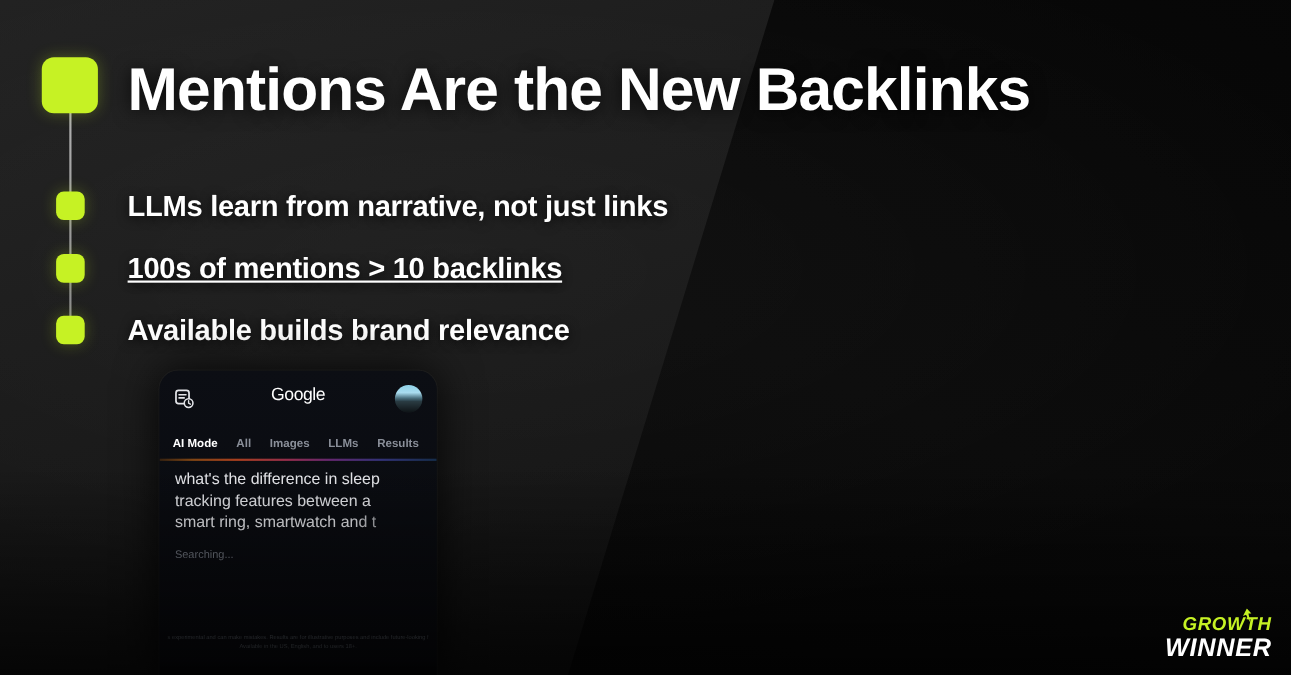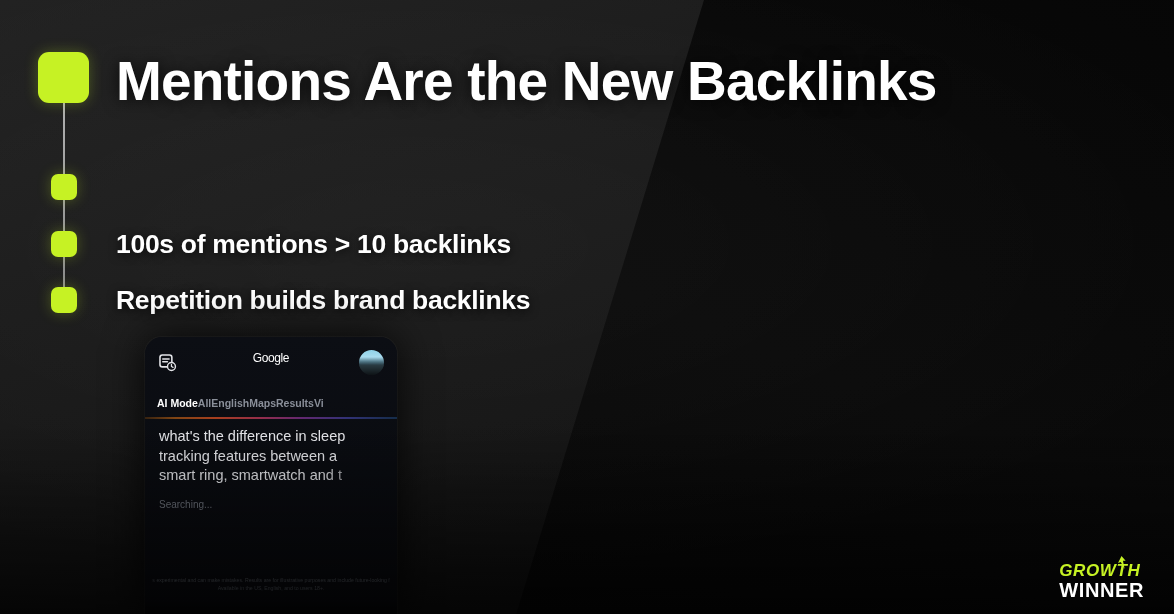--- a/index.html
+++ b/index.html
@@ -89,21 +89,21 @@
     position:absolute;
     left:116px;
     font-size:26.5px;
     font-weight:bold;
     letter-spacing:-0.3px;
     color:#ffffff;
     white-space:nowrap;
     text-shadow:0 2px 10px rgba(0,0,0,.75);
   }
   .b1 { top:172px; }
-  .b2 { top:229px; }
+  .b2 { top:229px;text-decoration:underline; }
   .b3 { top:285px; }
 
   
   #phone {
     position:absolute;
     left:145px; top:337px;
     width:252px; height:277px;
     border-radius:17px 17px 0 0;
     background:#0b0d12;
     overflow:hidden;
@@ -118,21 +118,21 @@
   .g-topbar {
     position:absolute; left:0; right:0; top:0; height:52px;
   }
   .hist-icon {
     position:absolute; left:13px; top:16px;
     width:19px; height:19px;
   }
   .g-logo {
     position:absolute; left:0; right:0; top:14px;
     text-align:center;
-    font-size:12px;
+    font-size:16px;
     font-weight:500;
     letter-spacing:-0.4px;
     color:#ffffff;
   }
   .g-avatar {
     position:absolute; right:13px; top:13px;
     width:25px; height:25px;
     border-radius:50%;
     background:
       linear-gradient(to bottom,
@@ -148,20 +148,21 @@
     position:absolute; left:0; right:0; bottom:0; height:42%;
     background:linear-gradient(to bottom, #2a3b42 0%, #0e1316 100%);
   }
 
   .g-tabs {
     position:absolute; left:0; right:0; top:55px;
     height:22px;
     display:flex;
     align-items:center;
     padding-left:12px;
+    gap:17px;
     overflow:hidden;
   }
   .g-tab {
     font-size:10.5px;
     color:#8a8f99;
     white-space:nowrap;
     font-weight:700;
   }
   .g-tab.active {
     color:#ffffff;
@@ -224,35 +225,37 @@
     mask-image:linear-gradient(to right,rgba(0,0,0,.25) 0%,#000 6%,#000 94%,rgba(0,0,0,.25) 100%);
   }
   .phone-shadow-bottom {
     position:absolute; left:0; right:0; bottom:0; height:14px;
     background:linear-gradient(to bottom, rgba(0,0,0,0) 0%, rgba(0,0,0,.55) 100%);
   }
 
   
   #brand {
     position:absolute;
-    right:30px; bottom:14px;
+    right:18px; bottom:14px;
+    text-align:right;
     line-height:1;
     margin-top:32px;
   }
   .brand-row1 {
     position:relative;
     font-size:17px;
     font-weight:bold;
     font-style:italic;
     letter-spacing:0.6px;
     color:#c6f224;
   }
   .brand-row2 {
-    font-size:20px;
-    font-weight:bold;
+    font-size:23px;
+    font-weight:bold;
+    font-style:italic;
     letter-spacing:0.6px;
     color:#ffffff;
     margin-top:1px;
   }
   .brand-arrow {
     position:absolute;
     right:17px; top:-7px;
     width:11px; height:13px;
   }
 </style>
@@ -266,22 +269,23 @@
   <div class="bg-diag-dark"></div>
   <div class="bg-vignette"></div>
 
   <div class="timeline-line"></div>
   <div class="tl-sq big"></div>
   <div class="tl-sq small s1"></div>
   <div class="tl-sq small s2"></div>
   <div class="tl-sq small s3"></div>
 
   <div class="title">Mentions Are the New Backlinks</div>
+  <div class="bullet b1">LLMs learn from narrative, not just links</div>
   <div class="bullet b2">100s of mentions &gt; 10 backlinks</div>
-  <div class="bullet b3">Repetition builds brand backlinks</div>
+  <div class="bullet b3">Available builds brand relevance</div>
 
   <div id="phone">
     <div class="phone-screen">
 
       <div class="g-topbar">
         <span class="hist-icon">
           <svg viewBox="0 0 24 24" width="19" height="19">
             <rect x="2.5" y="2.5" width="15" height="15" rx="3" fill="none" stroke="#e3e4e8" stroke-width="2"></rect>
             <line x1="6" y1="7.5" x2="14" y2="7.5" stroke="#e3e4e8" stroke-width="1.8" stroke-linecap="round"></line>
             <line x1="6" y1="11" x2="12" y2="11" stroke="#e3e4e8" stroke-width="1.8" stroke-linecap="round"></line>
@@ -289,22 +293,22 @@
             <path d="M17 14.3 L17 17 L19 18.2" fill="none" stroke="#e3e4e8" stroke-width="1.6" stroke-linecap="round"></path>
           </svg>
         </span>
         <div class="g-logo">Google</div>
         <div class="g-avatar"></div>
       </div>
 
       <div class="g-tabs">
         <span class="g-tab active">AI Mode</span>
         <span class="g-tab">All</span>
-        <span class="g-tab">English</span>
-        <span class="g-tab">Maps</span>
+        <span class="g-tab">Images</span>
+        <span class="g-tab">LLMs</span>
         <span class="g-tab">Results</span>
         <span class="g-tab">Vi</span>
       </div>
 
       <div class="g-divider"></div>
 
       <div class="g-query">
         <span class="l1">what's the difference in sleep</span>
         <span class="l2">tracking features between a</span>
         <span class="l3">smart ring, smartwatch and t</span>

